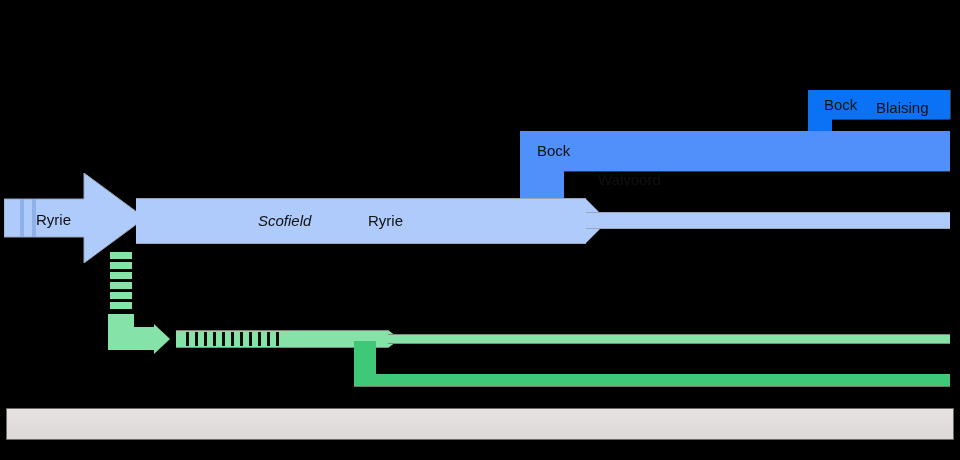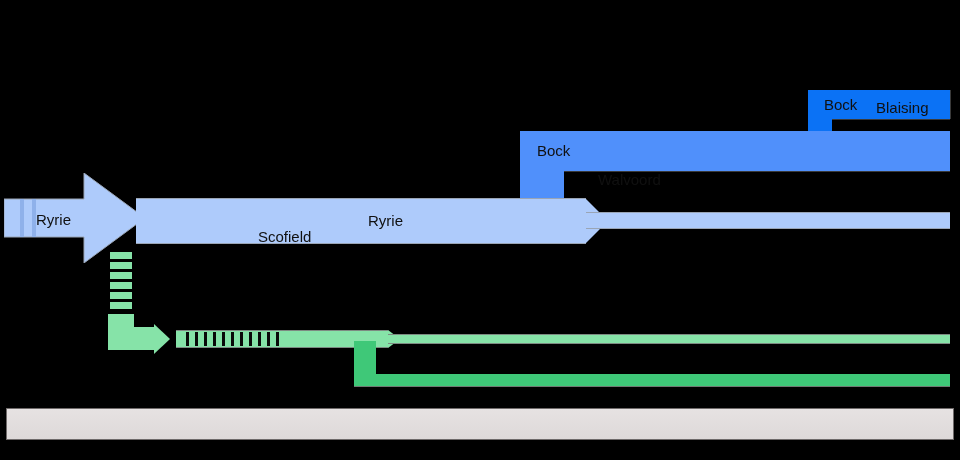--- a/index.html
+++ b/index.html
@@ -103,21 +103,21 @@
     <rect x="28" y="26" width="4" height="38" fill="#8fb1ea"></rect>
   </svg>
   <div class="label" style="left:36px; top:212px;">Ryrie</div>
 
   <div class="arrow-body" style="left:136px; top:199px; width:450px; height:44px; background:#aecbfb;
               box-shadow:0 1px 0 #9aa5b5, 0 -1px 0 #9aa5b5;"></div>
   <div class="arrow-head" style="left:586px; top:199px;
               border-width:22px 0 22px 22px;
               border-left-color:#aecbfb;"></div>
 
-  <div class="label" style="left:258px; top:229px;">Scofield</div>
+  <div class="label" style="left:258px; top:213px;font-style:italic;">Scofield</div>
   <div class="label" style="left:368px; top:213px;">Ryrie</div>
 
   <div class="rail" style="left:586px; top:213px; width:364px; height:15px; background:#aecbfb;
               box-shadow:0 1px 0 #9aa5b5, 0 -1px 0 #9aa5b5;"></div>
 
   <div class="label dark-on-dark" style="left:186px; top:256px; font-size:14px;">&nbsp;</div>
 
   <div class="dash-col" style="left:110px; top:252px; width:22px; height:62px;">
     <i style="height:7px; background:#86e3a8;"></i>
       <i style="height:3px;"></i>

